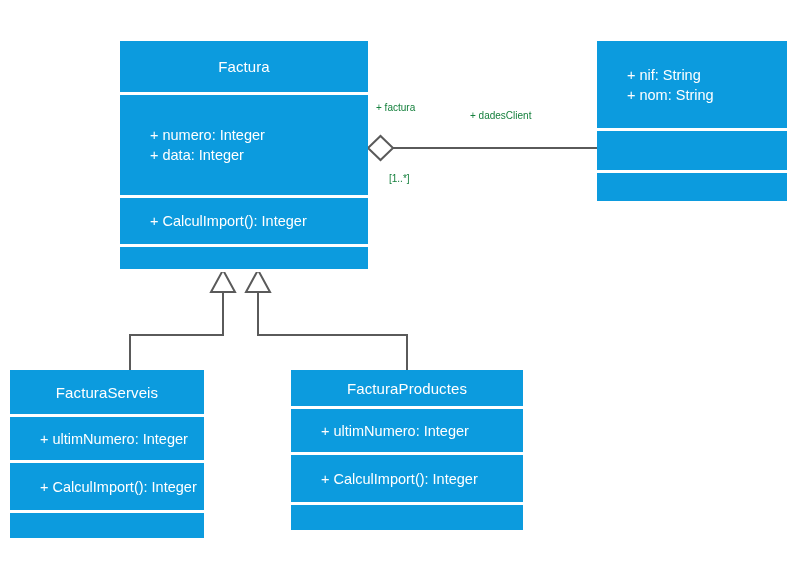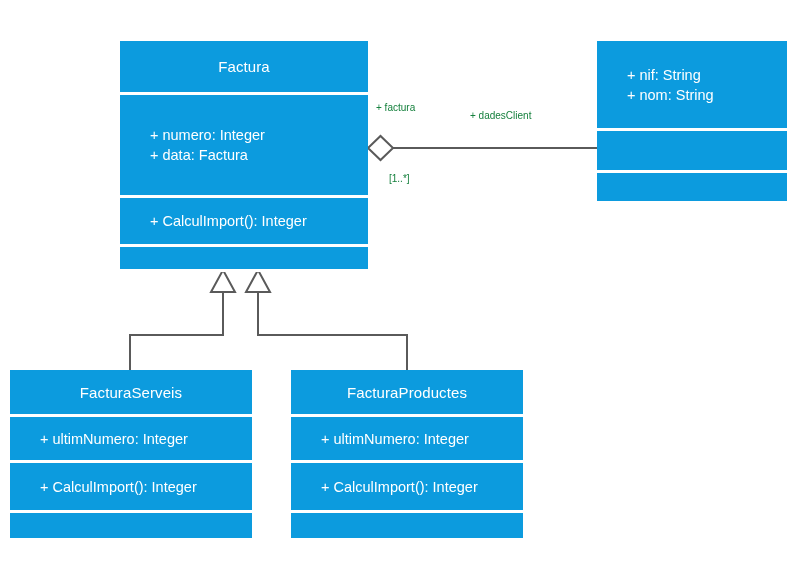--- a/index.html
+++ b/index.html
@@ -99,50 +99,50 @@
   <div class="edge-label" style="left:376px; top:102px;">+ factura</div>
 
   <div class="edge-label" style="left:470px; top:110px;">+ dadesClient</div>
 
   <div class="edge-label" style="left:389px; top:173px;">[1..*]</div>
 
   <div class="uml-class" style="left:120px; top:41px; width:248px; height:231px;">
     <div class="compartment cls-name" style="height:51px;">Factura</div>
     <div class="compartment member-list" style="height:100px;">
       <div class="member">+ numero: Integer</div>
-      <div class="member">+ data: Factura</div>
+      <div class="member">+ data: Integer</div>
     </div>
     <div class="compartment member-list" style="height:46px;">
       <div class="member">+ CalculImport(): Integer</div>
     </div>
     <div class="compartment empty" style="height:22px;"></div>
   </div>
 
   <div class="uml-class" style="left:597px; top:41px; width:190px; height:227px;">
     <div class="compartment member-list" style="height:87px;">
       <div class="member">+ nif: String</div>
       <div class="member">+ nom: String</div>
     </div>
     <div class="compartment empty" style="height:39px;"></div>
     <div class="compartment empty" style="height:28px;"></div>
   </div>
 
-  <div class="uml-class" style="left:10px; top:370px; width:242px; height:170px;">
+  <div class="uml-class" style="left:10px; top:370px; width:194px; height:170px;">
     <div class="compartment cls-name" style="height:44px;">FacturaServeis</div>
     <div class="compartment member-list" style="height:43px;">
       <div class="member">+ ultimNumero: Integer</div>
     </div>
     <div class="compartment member-list" style="height:47px;">
       <div class="member">+ CalculImport(): Integer</div>
     </div>
     <div class="compartment empty" style="height:25px;"></div>
   </div>
 
   <div class="uml-class" style="left:291px; top:370px; width:232px; height:170px;">
-    <div class="compartment cls-name" style="height:44px;">FacturaProductes</div>
+    <div class="compartment cls-name" style="height:36px;">FacturaProductes</div>
     <div class="compartment member-list" style="height:43px;">
       <div class="member">+ ultimNumero: Integer</div>
     </div>
     <div class="compartment member-list" style="height:47px;">
       <div class="member">+ CalculImport(): Integer</div>
     </div>
     <div class="compartment empty" style="height:25px;"></div>
   </div>
 
 </div>

